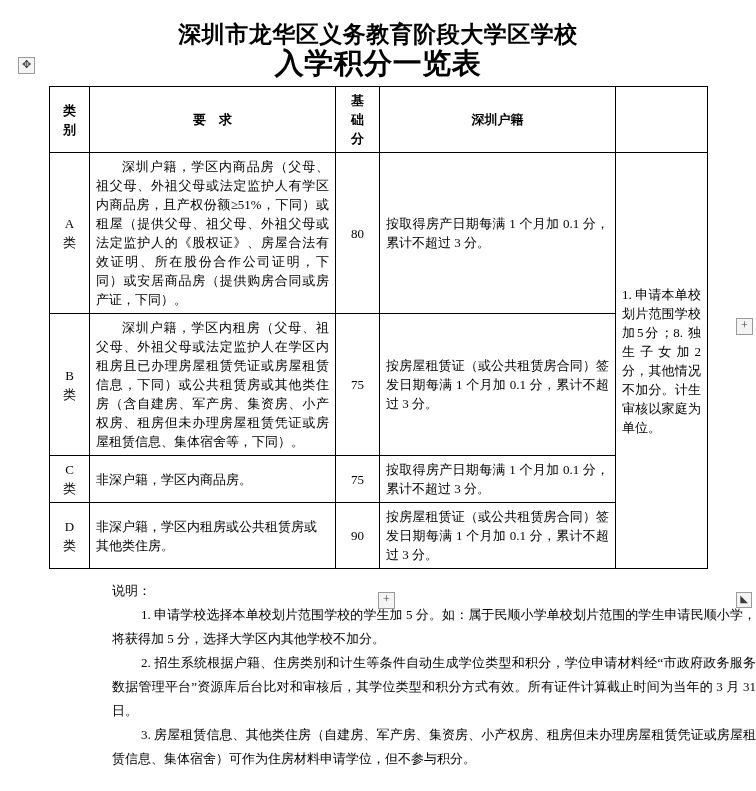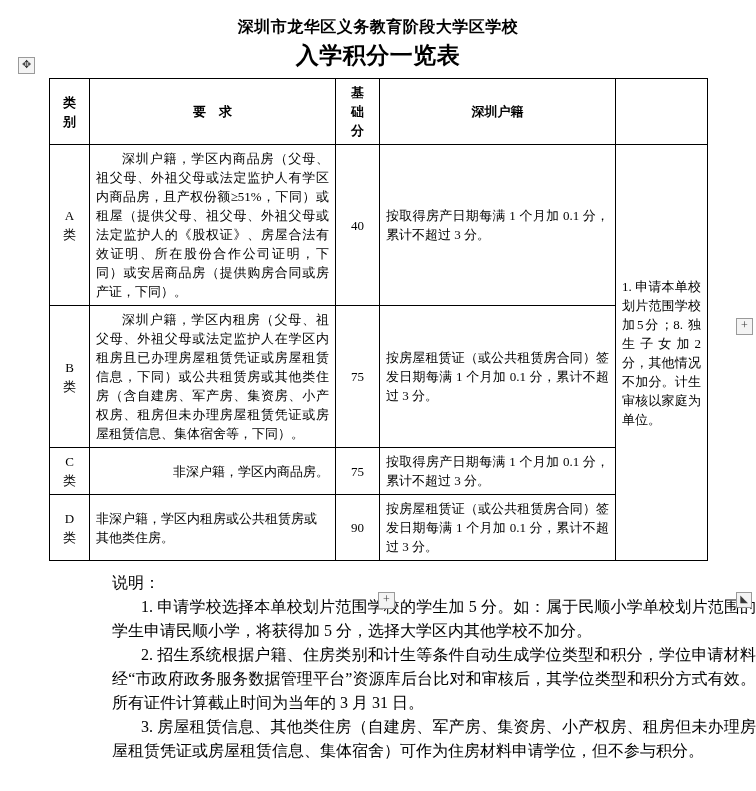--- a/index.html
+++ b/index.html
@@ -17,29 +17,29 @@
   }
   .page {
     position: relative;
     width: 756px;
     height: 791px;
   }
   .title {
     text-align: center;
     font-family: Liberation Sans, sans-serif;
     font-weight: bold;
-    font-size: 16px;
+    font-size: 23px;
     line-height: 29px;
-    padding-top: 12px;
+    padding-top: 20px;
     letter-spacing: 0.5px;
   }
   .title-line2 {
     text-align: center;
     font-weight: bold;
-    font-size: 23px;
+    font-size: 29px;
     line-height: 29px;
     letter-spacing: 0.5px;
   }
   table.main {
     border-collapse: collapse;
     margin-left: 49px;
     margin-top: 8px;
     width: 658px;
     table-layout: fixed;
   }
@@ -92,21 +92,21 @@
     line-height: 23px;
     vertical-align: middle;
     width: 92px;
     padding: 6px 6px;
     text-align: justify;
     text-justify: inter-ideograph;
   }
   .notes {
     margin-left: 112px;
     margin-top: 10px;
-    font-size: 16px;
+    font-size: 13px;
     line-height: 24px;
     text-align: justify;
     text-justify: inter-ideograph;
   }
   .notes .label {
     display: block;
   }
   .notes p {
     margin: 0;
     text-indent: 29px;
@@ -197,41 +197,41 @@
     </thead>
     <tbody>
       <tr>
         <td class="cat">
           <div>A</div>
           <div>类</div>
         </td>
         <td class="req">
           <span class="indent">深圳户籍，学区内商品房（父母、祖父母、外祖父母或法定监护人有学区内商品房，且产权份额≥51%，下同）或租屋（提供父母、祖父母、外祖父母或法定监护人的《股权证》、房屋合法有效证明、所在股份合作公司证明，下同）或安居商品房（提供购房合同或房产证，下同）。</span>
         </td>
-        <td class="score">40</td>
+        <td class="score">80</td>
         <td class="bonus">按取得房产日期每满 1 个月加 0.1 分，累计不超过 3 分。</td>
         <td class="extra" rowspan="4">1. 申请本单校划片范围学校加5分；8. 独生子女加2分，其他情况不加分。计生审核以家庭为单位。</td>
       </tr>
       <tr>
         <td class="cat">
           <div>B</div>
           <div>类</div>
         </td>
         <td class="req">
           <span class="indent">深圳户籍，学区内租房（父母、祖父母、外祖父母或法定监护人在学区内租房且已办理房屋租赁凭证或房屋租赁信息，下同）或公共租赁房或其他类住房（含自建房、军产房、集资房、小产权房、租房但未办理房屋租赁凭证或房屋租赁信息、集体宿舍等，下同）。</span>
         </td>
         <td class="score">75</td>
         <td class="bonus">按房屋租赁证（或公共租赁房合同）签发日期每满 1 个月加 0.1 分，累计不超过 3 分。</td>
       </tr>
       <tr>
         <td class="cat">
           <div>C</div>
           <div>类</div>
         </td>
-        <td class="req" style="text-align:right">非深户籍，学区内商品房。</td>
+        <td class="req" style="text-align:left">非深户籍，学区内商品房。</td>
         <td class="score">75</td>
         <td class="bonus">按取得房产日期每满 1 个月加 0.1 分，累计不超过 3 分。</td>
       </tr>
       <tr>
         <td class="cat">
           <div>D</div>
           <div>类</div>
         </td>
         <td class="req" style="text-align:left">非深户籍，学区内租房或公共租赁房或其他类住房。</td>
         <td class="score">90</td>

